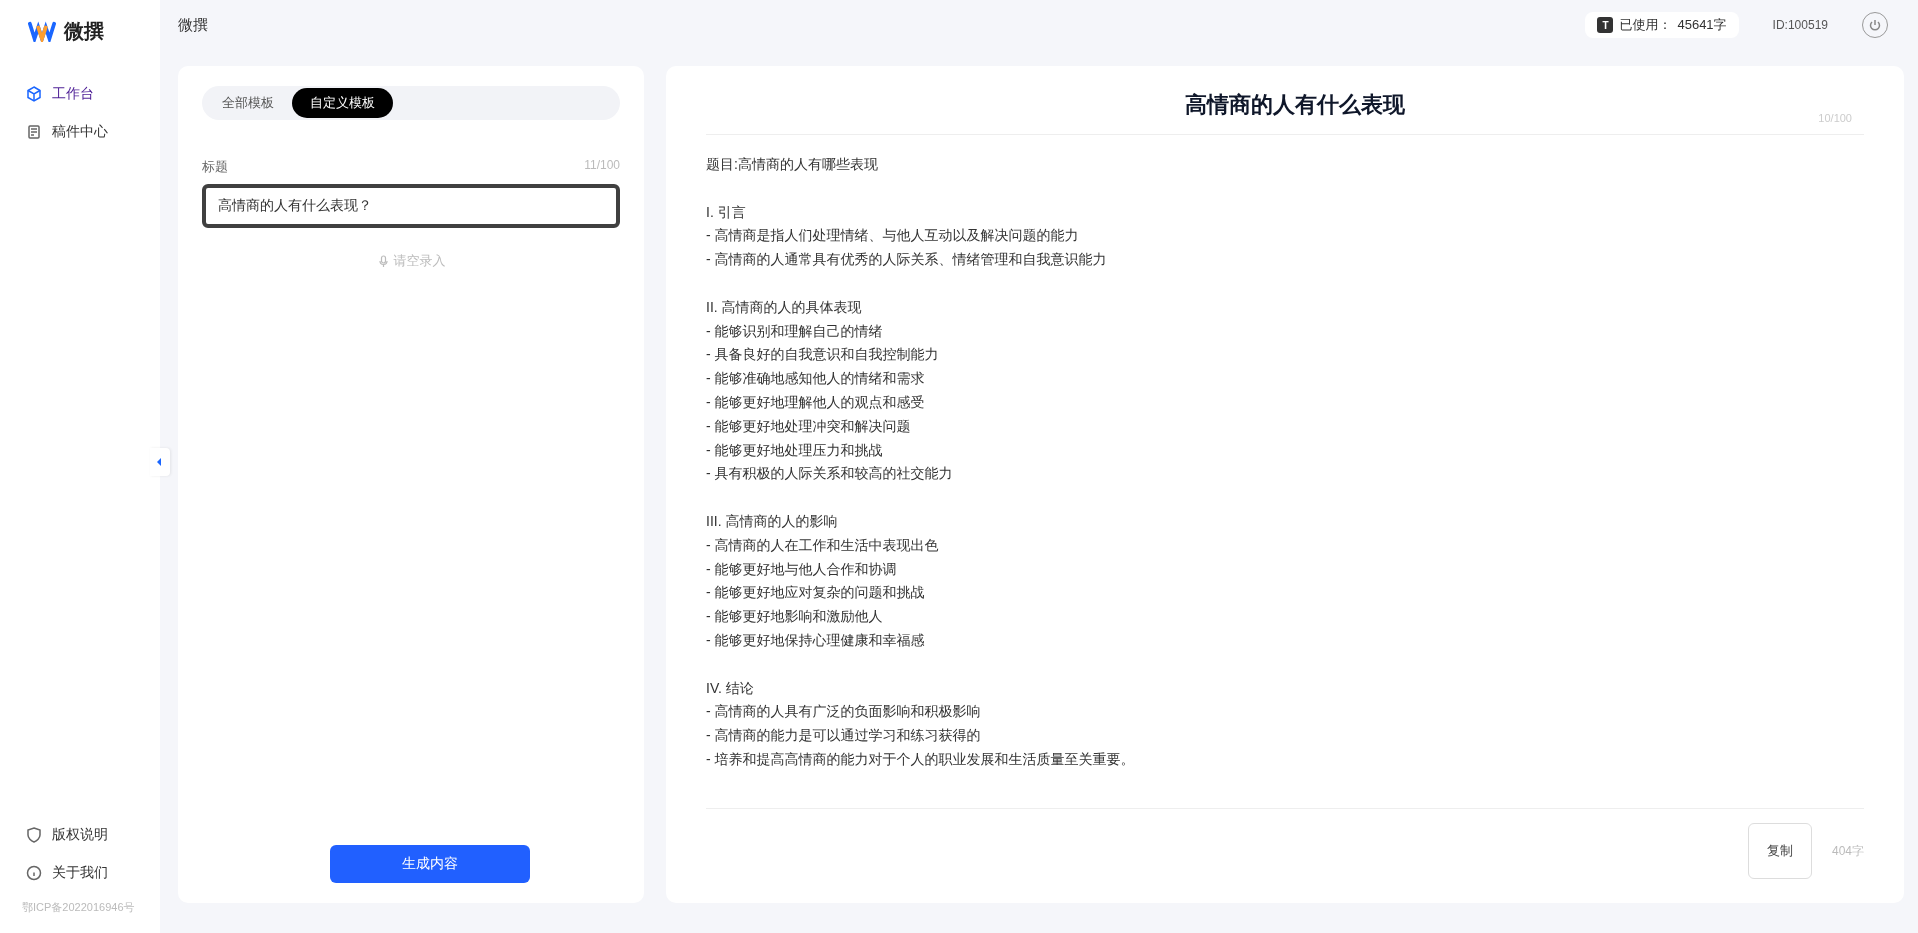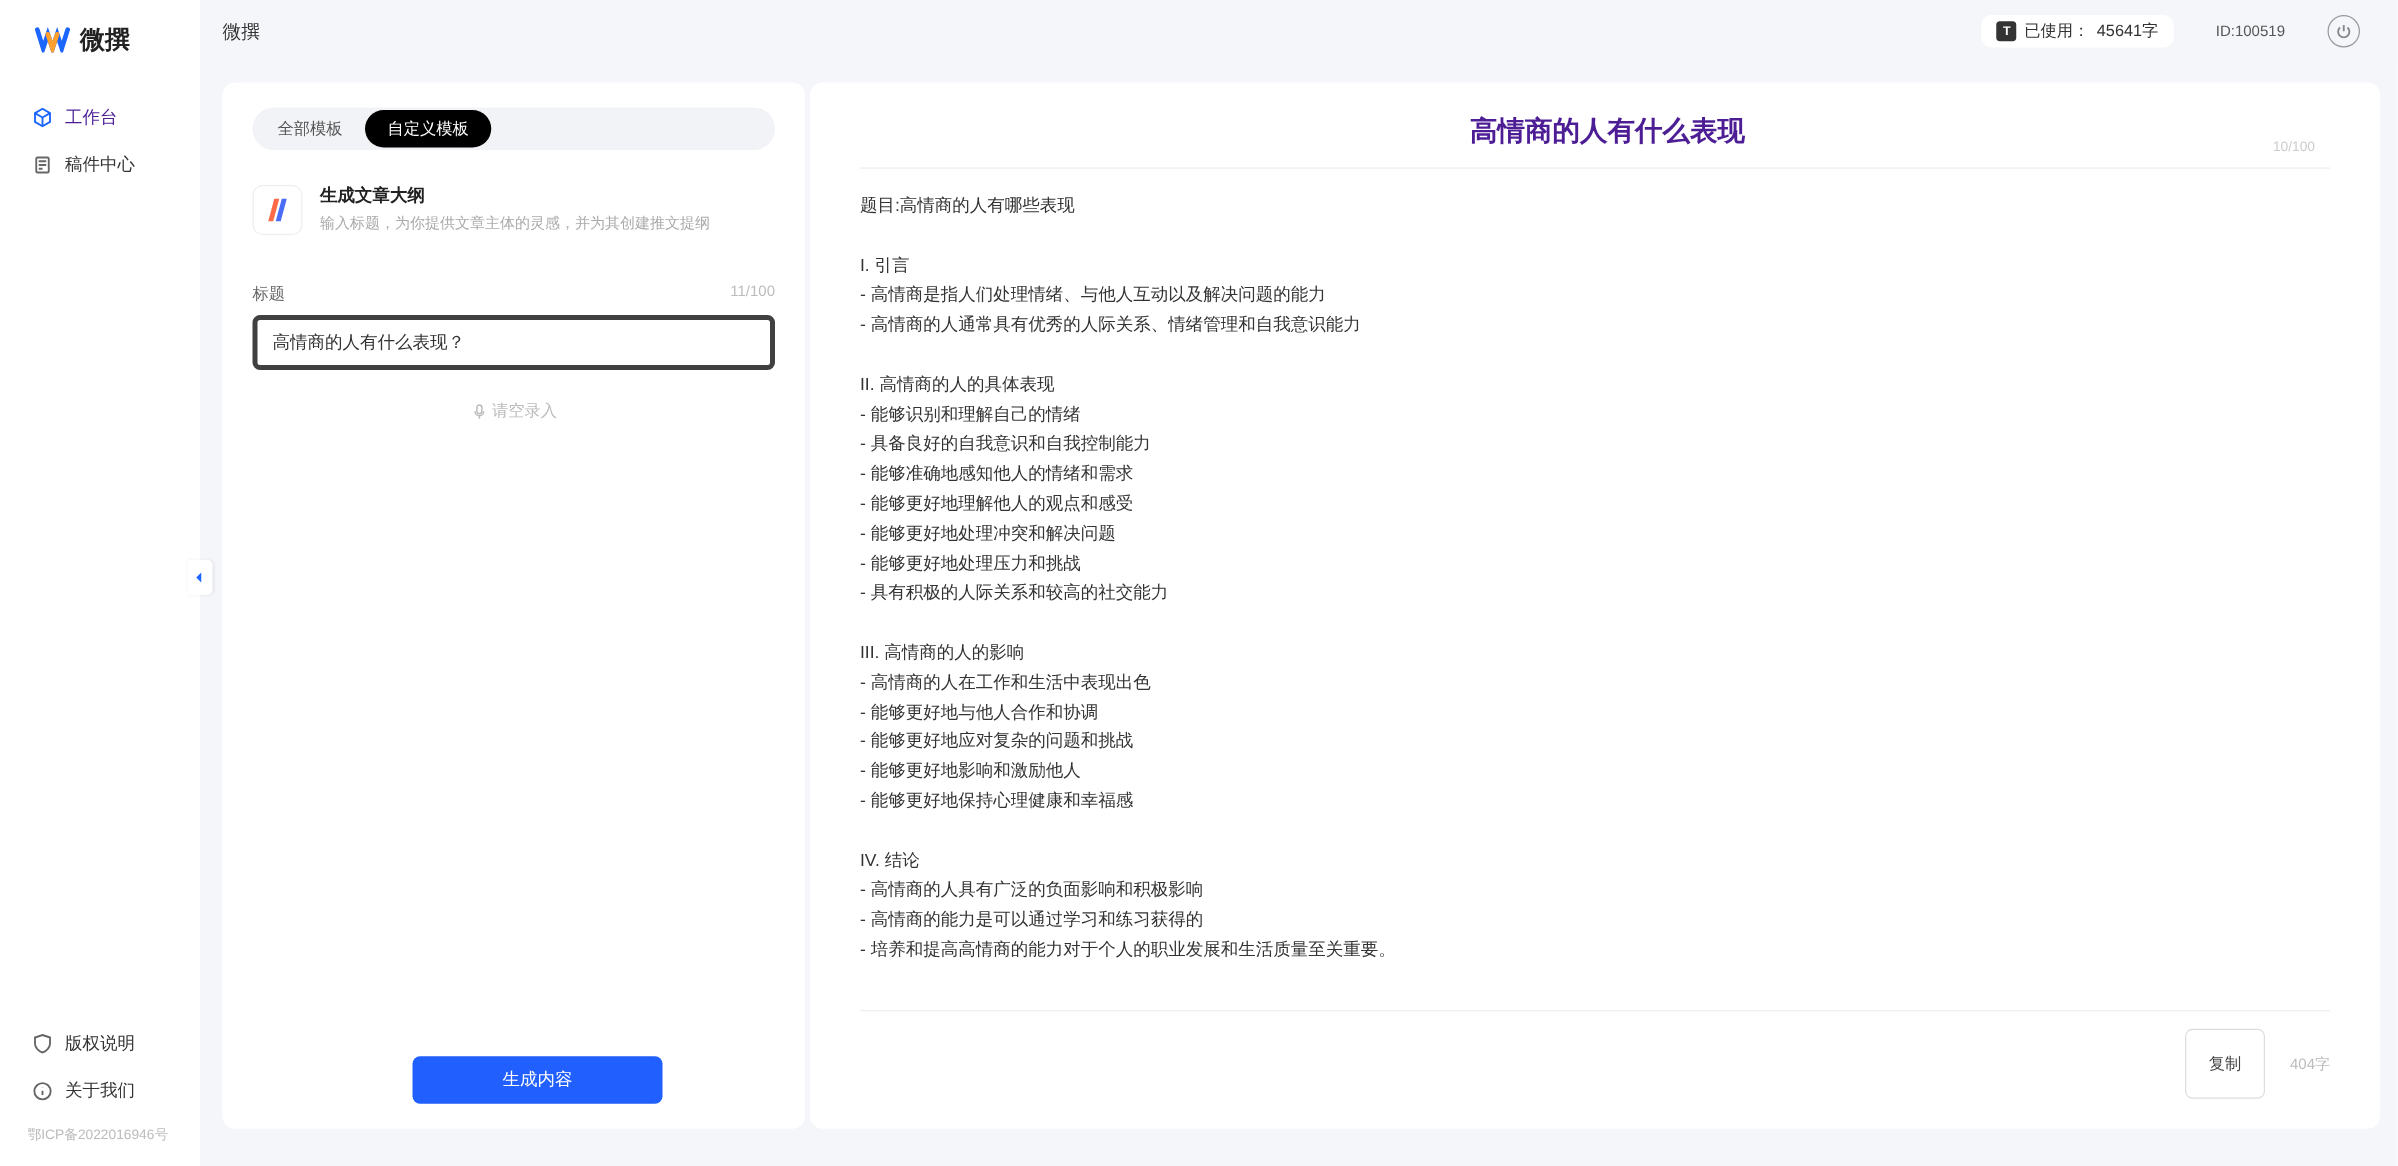--- a/index.html
+++ b/index.html
@@ -21,21 +21,21 @@
 
 .main { flex: 1; display: flex; flex-direction: column; }
 .topbar { height: 50px; background: #f5f6fa; display: flex; align-items: center; padding: 0 30px 0 18px; justify-content: space-between; }
 .topbar-title { font-size: 15px; color: #333; font-weight: 500; }
 .topbar-right { display: flex; align-items: center; gap: 34px; }
 .usage { display: flex; align-items: center; gap: 6px; background: #fff; padding: 4px 12px; border-radius: 8px; font-size: 13px; color: #333; }
 .usage-badge { width: 16px; height: 16px; background: #333; color: #fff; border-radius: 3px; font-size: 10px; display: flex; align-items: center; justify-content: center; font-weight: bold; }
 .id-text { font-size: 12px; color: #555; text-align: center; }
 .power-btn { width: 26px; height: 26px; border: 1.5px solid #999; border-radius: 50%; display: flex; align-items: center; justify-content: center; cursor: pointer; }
 
-.content { flex: 1; display: flex; gap: 4px; padding: 16px 14px 30px 18px; overflow: hidden; }
+.content { flex: 1; display: flex; gap: 22px; padding: 16px 14px 30px 18px; overflow: hidden; }
 .panel { background: #fff; border-radius: 10px; display: flex; flex-direction: column; }
 .panel-left { width: 466px; padding: 20px 24px; }
 .panel-right { flex: 1; padding: 24px 40px; }
 
 .tabs { display: inline-flex; background: #f2f3f7; border-radius: 20px; padding: 2px; margin-bottom: 18px; }
 .tab { padding: 6px 18px; border-radius: 18px; font-size: 13px; cursor: pointer; color: #555; }
 .tab.active { background: #000000; color: #fff; }
 
 .template-card { display: flex; gap: 14px; padding: 10px 0 18px; }
 .template-icon { width: 40px; height: 40px; background: #fff; border: 1px solid #eee; border-radius: 8px; display: flex; align-items: center; justify-content: center; font-size: 18px; }
@@ -46,21 +46,21 @@
 .template-desc { font-size: 12px; color: #aaa; }
 
 .field-label { display: flex; justify-content: space-between; font-size: 13px; color: #666; margin: 20px 0 8px; }
 .field-count { color: #bbb; font-size: 12px; }
 .input-box { width: 100%; border: 4px solid #404040; border-radius: 6px; padding: 10px 12px; font-size: 14px; color: #333; outline: none; }
 .record-hint { text-align: center; padding: 24px 0; font-size: 13px; color: #bbb; display: flex; align-items: center; justify-content: center; gap: 4px; }
 
 .gen-btn { margin-top: auto; align-self: center; width: 200px; padding: 10px; background: #2160ff; color: #fff; border: none; border-radius: 6px; font-size: 14px; cursor: pointer; margin-left: 38px; }
 
 .output-header { display: flex; align-items: baseline; justify-content: center; position: relative; padding-bottom: 14px; border-bottom: 1px solid #eee; margin-bottom: 18px; }
-.output-title { font-size: 22px; font-weight: 600; color: #4c1d95; font-family: serif; margin-left: 20px; }
+.output-title { font-size: 22px; font-weight: 600; color: #0f172a; font-family: serif; margin-left: 20px; }
 .output-count { position: absolute; right: 12px; bottom: 10px; font-size: 11px; color: #ccc; }
 .output-body { flex: 1; font-size: 14px; color: #333; line-height: 1.7; white-space: pre-line; overflow-y: auto; }
 .output-footer { display: flex; justify-content: flex-end; align-items: center; gap: 20px; padding-top: 14px; border-top: 1px solid #eee; margin-top: 12px; }
 .copy-btn { padding: 18px 18px; border: 1px solid #ddd; background: #fff; border-radius: 6px; font-size: 13px; cursor: pointer; color: #444; }
 .word-count { font-size: 12px; color: #bbb; }
 </style>
 </head>
 <body>
 
 <div class="app">
@@ -138,32 +138,20 @@
         </div>
       </div>
     </div>
 
     <div class="content">
       <div class="panel panel-left">
         <div class="tabs">
           <div class="tab">全部模板</div>
           <div class="tab active">自定义模板</div>
         </div>
-        <div class="template-card">
-          <div class="template-icon">
-            <div class="template-icon-inner">
-                <div class="bar1"></div>
-                <div class="bar2"></div>
-              </div>
-          </div>
-          <div>
-            <div class="template-title">生成文章大纲</div>
-            <div class="template-desc">输入标题，为你提供文章主体的灵感，并为其创建推文提纲</div>
-          </div>
-        </div>
         <div class="field-label">
           <span>标题</span>
           <span class="field-count">11/100</span>
         </div>
         <input class="input-box" value="高情商的人有什么表现？" style="">
         <div class="record-hint">
           <svg width="13" height="13" viewBox="0 0 13 13" fill="none" stroke="#bbb" stroke-width="1.2">
               <rect x="4.5" y="1" width="4" height="7" rx="2"></rect>
               <path d="M3 6 A3.5 3.5 0 0 0 10 6 M6.5 10 V12"></path>
             </svg>

